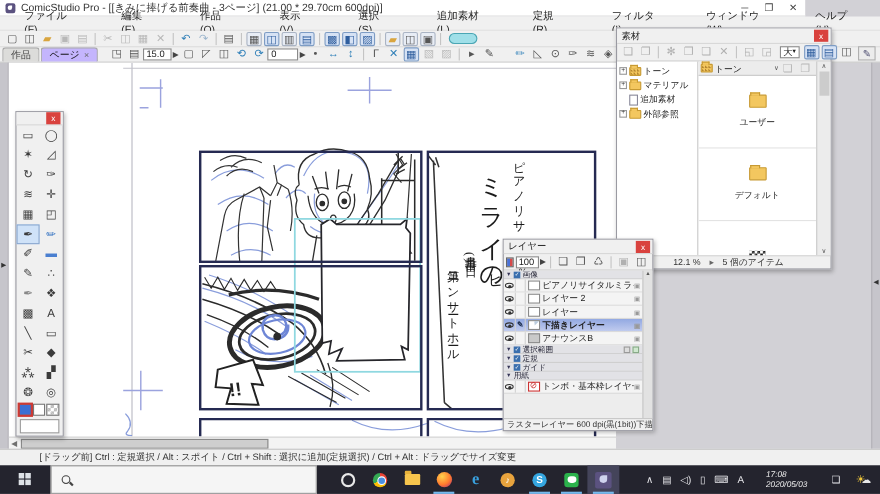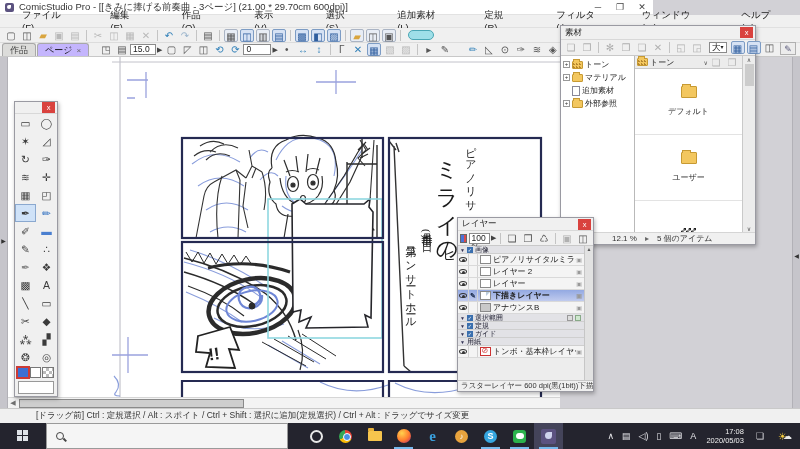--- a/index.html
+++ b/index.html
@@ -1,21 +1,21 @@
 <!DOCTYPE html>
 <html><head>
 <meta charset="utf-8">
 <style>
   *{margin:0;padding:0;box-sizing:border-box;font-family:"Liberation Sans",sans-serif;}
   html,body{width:800px;height:449px;overflow:hidden;}
   body{position:relative;background:#d2d1d6;font-size:10px;color:#222;}
   .abs{position:absolute;}
 
   
-  #titlebar{left:0;top:0;width:653px;height:15px;background:#ffffff;display:flex;align-items:center;border-bottom:1px solid #e2e2e2;}
+  #titlebar{left:0;top:0;width:732px;height:15px;background:#ffffff;display:flex;align-items:center;border-bottom:1px solid #e2e2e2;}
   .appico{width:9px;height:9px;margin:0 5px 0 5px;background:#5b5280;border-radius:2px;position:relative;}
   .appico:after{content:"";position:absolute;left:2px;top:2px;width:4px;height:4px;background:#fff;border-radius:50% 0 50% 50%;}
   #titlebar .ttl{font-size:9.5px;color:#333;white-space:nowrap;}
   .wbtns{margin-left:auto;display:flex;}
   .wbtn{width:22px;height:14px;text-align:center;font-size:9px;color:#444;line-height:14px;}
   #menubar{left:0;top:15px;width:800px;height:13px;background:#f0f0f0;display:flex;align-items:center;border-bottom:1px solid #e0e0e0;}
   .menu-item{padding:0 22px;font-size:9.5px;color:#222;line-height:13px;}
 
   
   #toolbar1{left:0;top:28px;width:800px;height:15px;background:#f0f0f0;display:flex;align-items:center;padding-left:3px;border-bottom:1px solid #dcdcdc;}
@@ -136,21 +136,21 @@
   .ap-firefox{width:14px;height:14px;border-radius:50%;background:radial-gradient(circle at 35% 30%,#ffd24d,#ff7b2e 55%,#a5217c);}
   .ap-edge{color:#3aa0dd;font-size:15px;font-weight:bold;font-family:"Liberation Serif",serif;}
   .ap-music{width:13px;height:13px;border-radius:50%;background:#e8a33d;color:#fff;font-size:8px;text-align:center;line-height:13px;}
   .ap-skype{width:13px;height:13px;border-radius:50%;background:#35a6e0;color:#fff;font-size:9px;font-weight:bold;text-align:center;line-height:13px;}
   .ap-line{width:13px;height:13px;border-radius:3px;background:#2bb24c;position:relative;}
   .ap-line:after{content:"";position:absolute;left:2.5px;top:3px;width:8px;height:6px;background:#fff;border-radius:3px;}
   .ap-cs{width:15px;height:15px;border-radius:2px;background:#5b5280;position:relative;}
   .ap-cs:after{content:"";position:absolute;left:4px;top:3px;width:7px;height:7px;background:#cfd3ee;border-radius:50% 0 50% 50%;}
   #tray{margin-left:auto;display:flex;align-items:center;height:26px;}
   .tray-ico{color:#e4e4e8;font-size:9px;margin:0 4px;text-align:center;}
-  #clock{color:#eee;font-size:7.5px;text-align:right;line-height:1.25;margin:0 6px;}
+  #clock{color:#eee;font-size:7.5px;text-align:left;line-height:1.25;margin:0 16px;font-style:italic;}
   #action{color:#e4e4e8;font-size:9px;margin:0 6px;}
   #weather{width:30px;height:26px;display:flex;align-items:center;justify-content:center;}
   #weather .sun{color:#f0c83c;font-size:10px;}
   #weather .cl{color:#e8e8e8;font-size:9px;margin-left:-4px;}
 </style>
 </head>
 <body>
 
 <div id="titlebar" class="abs">
   <span class="appico"></span>
@@ -564,25 +564,25 @@
       <div id="mp-sel">
         <span class="ci-folder tone"></span>
         <span>トーン</span>
         <span style="margin-left:auto;font-size:6px;color:#555;">∨</span>
         <span class="tbi" style="color:#b8b8b8;">❏</span>
         <span class="tbi" style="color:#b8b8b8;">❐</span>
       </div>
       <div id="mp-cells">
           <div class="cell">
             <span class="big-folder"></span>
-            <span>デフォルト</span>
+            <span>ユーザー</span>
           </div>
           <div class="cell">
             <span class="big-folder"></span>
-            <span>ユーザー</span>
+            <span>デフォルト</span>
           </div>
           <div class="cell">
             <span class="ci-tone"></span>
             <span></span>
           </div>
         </div>
     </div>
     <div id="mp-vs">∧<span class="vth"></span><span style="margin-top:auto;">∨</span></div>
   </div>
   <div id="mp-status">

